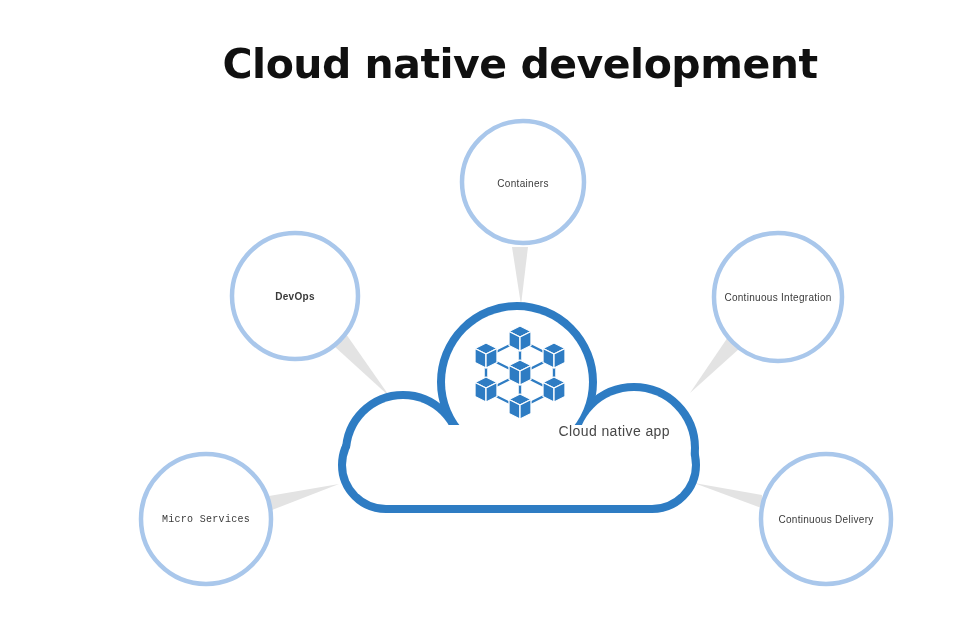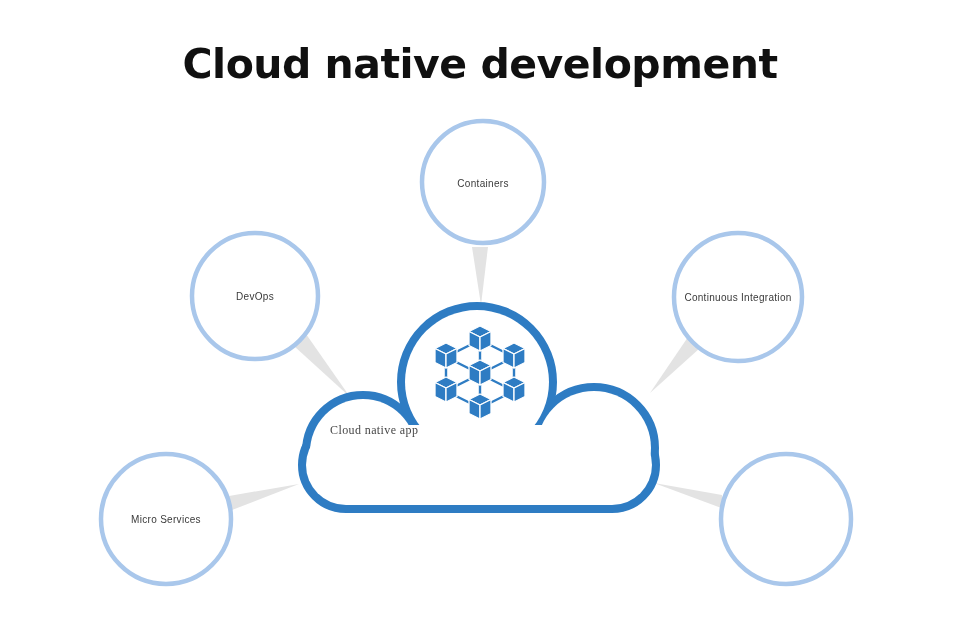--- a/index.html
+++ b/index.html
@@ -1,36 +1,36 @@
 <!DOCTYPE html>
 <html><head>
 <meta charset="utf-8">
 <style>
   html,body{margin:0;padding:0;}
   body{
     width:960px;height:643px;position:relative;background:#ffffff;
     font-family:"Liberation Sans",sans-serif;overflow:hidden;
   }
-  .stage{position:absolute;inset:0;}
+  .stage{position:absolute;inset:0;margin-left:40px;}
   svg.diagram{position:absolute;left:0;top:0;}
   .page-title{
     position:absolute;left:0;top:40px;width:960px;text-align:center;
     font-family:"DejaVu Sans","Liberation Sans",sans-serif;
     font-weight:800;font-size:41px;color:#101010;letter-spacing:-0.5px;
   }
   .node-label{
     position:absolute;transform:translate(-50%,-50%);
     text-align:center;font-size:10px;line-height:23px;color:#3a3a3a;
     letter-spacing:0.3px;
   }
   .node-label.wrap{width:130px;}
   .node-label.wrap-sm{width:100px;}
   .cloud-text-app{
-    position:absolute;left:330px;top:423px;width:300px;text-align:left;
-    font-size:12px;color:#474747;letter-spacing:0.4px;font-family:Liberation Serif, serif;
+    position:absolute;left:330px;top:423px;width:300px;text-align:right;
+    font-size:14px;color:#474747;letter-spacing:0.4px;
   }
   .cloud-text-infra{
     position:absolute;left:305px;top:462px;width:350px;text-align:center;
     font-size:21px;font-weight:700;color:#1c1c1c;letter-spacing:0.2px;
   }
   .logo{
     position:absolute;right:14px;top:597px;display:flex;align-items:center;
     color:#17719c;font-family:"DejaVu Sans","Liberation Sans",sans-serif;
     font-weight:800;font-size:26px;letter-spacing:-0.5px;line-height:26px;
   }
@@ -101,24 +101,25 @@
       <use href="#cube" x="446" y="391"></use>
       <use href="#cube" x="446" y="357"></use>
       <use href="#cube" x="480" y="374"></use>
     </g>
   </svg>
 
   <div class="page-title">Cloud native development</div>
 
   <div class="node-label" style="left:483px;top:183px;">Containers</div>
 
-  <div class="node-label" style="left:255px;top:296px;">DevOps</div>
+  <div class="node-label" style="left:255px;top:296px;font-weight:bold;">DevOps</div>
 
   <div class="node-label wrap" style="left:738px;top:297px;">Continuous Integration</div>
 
-  <div class="node-label wrap-sm" style="left:166px;top:519px;">Micro Services</div>
+  <div class="node-label wrap-sm" style="left:166px;top:519px;font-family:Liberation Mono, monospace;">Micro Services</div>
 
+  <div class="node-label wrap" style="left:786px;top:519px;">Continuous Delivery</div>
 
   <div class="cloud-text-app">Cloud native app</div>
 
 
 
 </div>
 
 </body></html>

